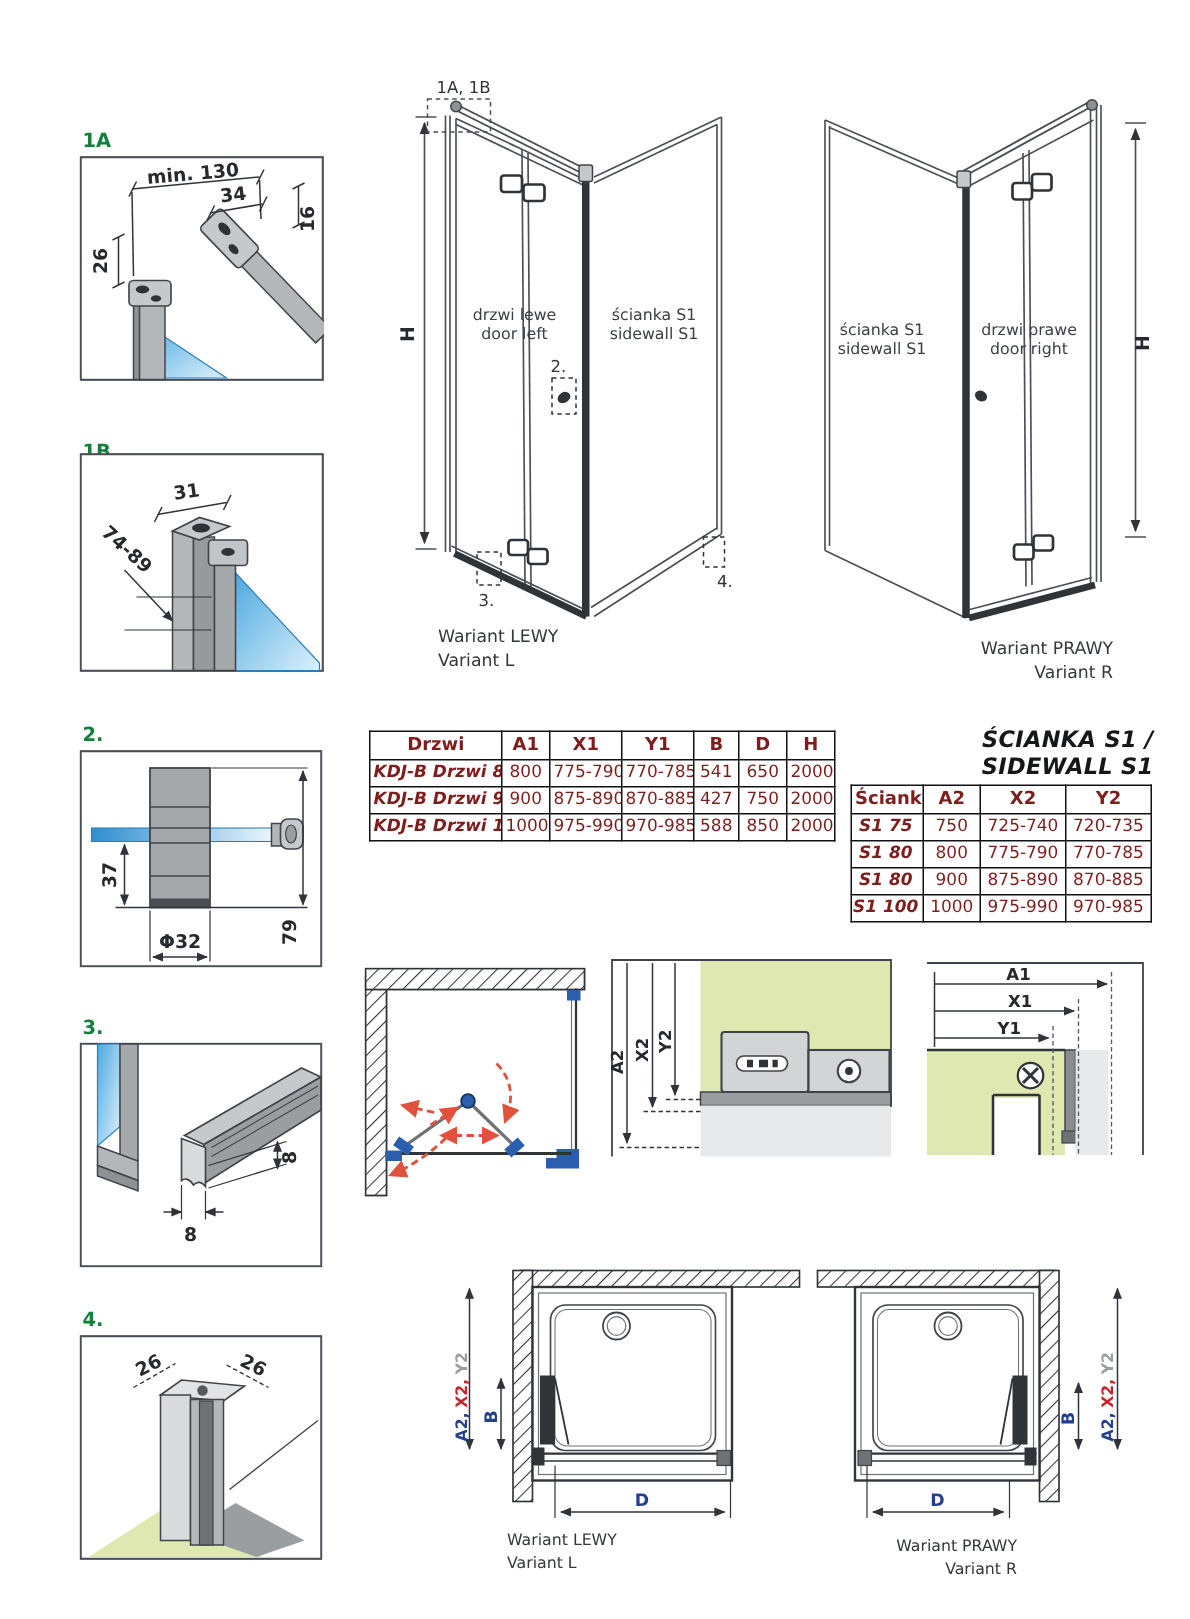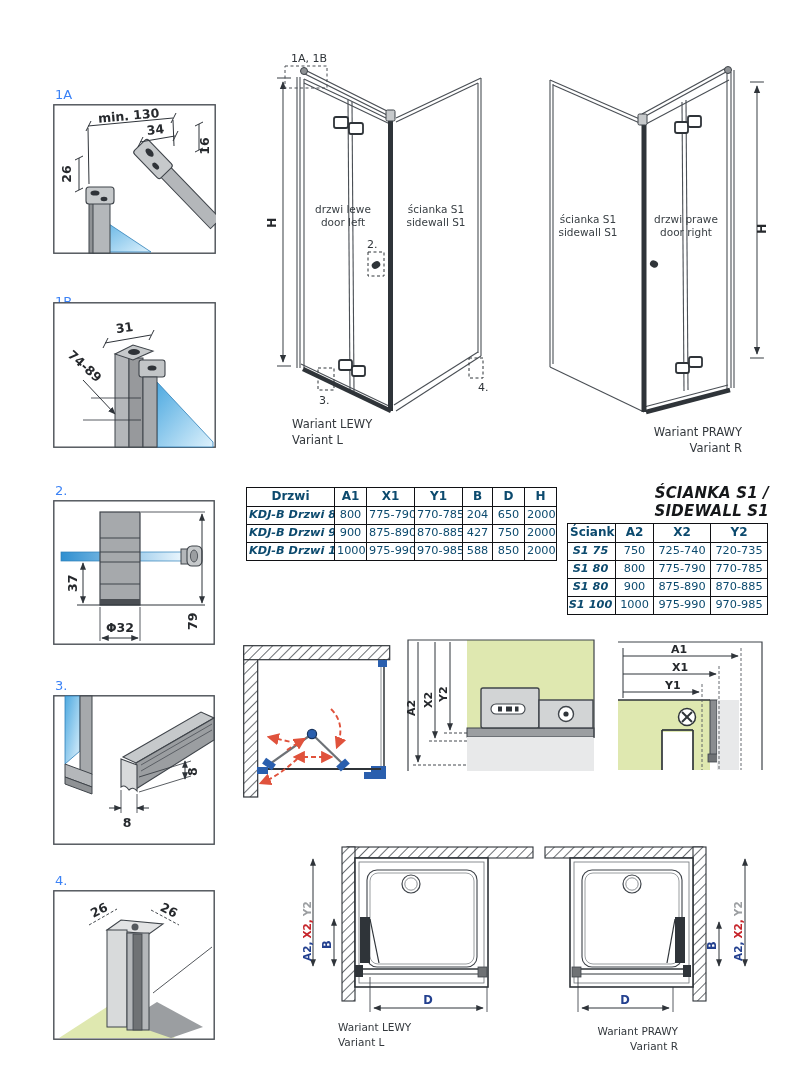--- a/index.html
+++ b/index.html
@@ -1,26 +1,26 @@
 <!DOCTYPE html>
 <html><head>
 <meta charset="utf-8">
 <style>
   html,body{margin:0;padding:0;background:#fff;}
   #page{position:relative;width:793px;height:1079px;background:#fff;overflow:hidden;
         font-family:"DejaVu Sans","Liberation Sans",sans-serif;color:#26292d;}
   .abs{position:absolute;}
-  .boxlabel{font-size:13px;font-weight:400;color:#3b82f6;}
+  .boxlabel{font-size:13px;font-weight:700;color:#15803d;}
   .caption{font-size:11.5px;color:#33383d;line-height:1.4;}
   .caption-sm{font-size:10.5px;color:#33383d;line-height:1.45;}
   .tbl-title{font-size:15px;font-weight:bold;font-style:italic;color:#15171a;text-align:center;letter-spacing:.2px;}
   .tbl-title.left{text-align:right;}
   table.spec{border-collapse:collapse;table-layout:fixed;background:#fff;margin-top:3px;}
   table.spec th,table.spec td{border:1.6px solid #101114;text-align:center;padding:0 2px;
-      font-size:11.3px;color:#0c4a6e;height:17px;line-height:1.1;overflow:hidden;white-space:nowrap;}
+      font-size:11.3px;color:#7f1d1d;height:17px;line-height:1.1;overflow:hidden;white-space:nowrap;}
   table.spec th{font-weight:bold;font-size:12px;height:18px;}
   td.rowhead{font-weight:bold;font-style:italic;font-size:10.6px;text-align:left;padding-left:3px;}
   td.rowhead.center{text-align:center;padding-left:0;}
   .hd-red{color:#c6252b;}
   .hd-gray{color:#9b9ea1;}
   .hd-blue{color:#2456b4;}
   .hd-purple{color:#5f4fa3;}
   svg text{font-family:"DejaVu Sans","Liberation Sans",sans-serif;}
   .dim{font-size:12.5px;font-weight:600;fill:#26292d;}
   .dim-sm{font-size:11px;font-weight:600;fill:#26292d;}
@@ -322,21 +322,21 @@
         <th class="hd-purple">D</th>
         <th>H</th>
       </tr>
         </thead>
       <tbody>
         <tr>
           <td class="rowhead">KDJ-B Drzwi 80</td>
             <td>800</td>
             <td>775-790</td>
             <td>770-785</td>
-            <td>204</td>
+            <td>541</td>
             <td>650</td>
             <td>2000</td>
         </tr>
         <tr>
           <td class="rowhead">KDJ-B Drzwi 90</td>
             <td>900</td>
             <td>875-890</td>
             <td>870-885</td>
             <td>427</td>
             <td>750</td>

